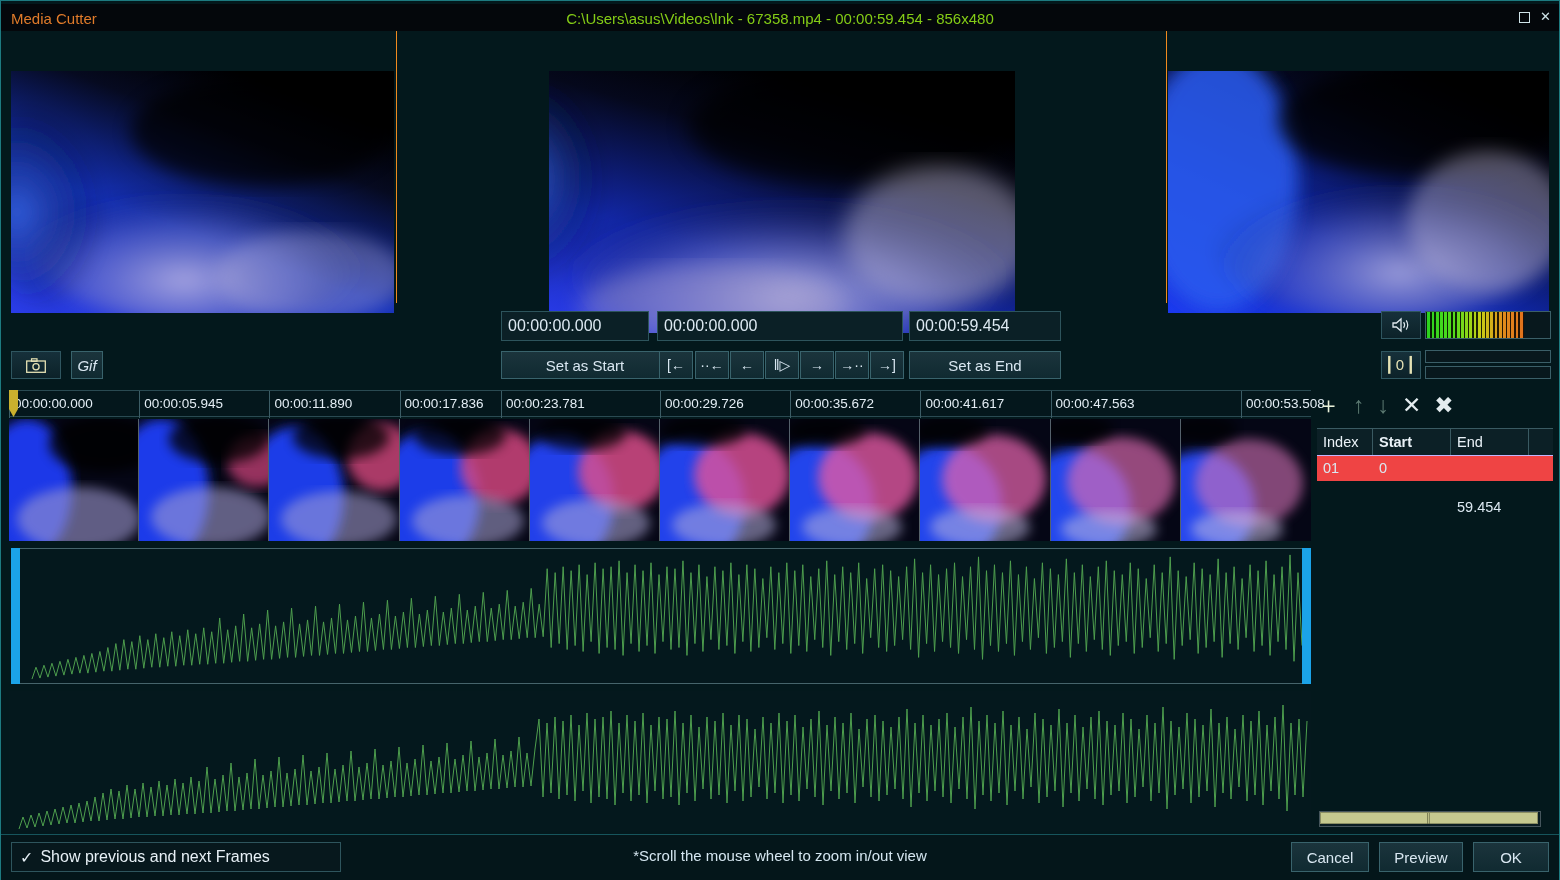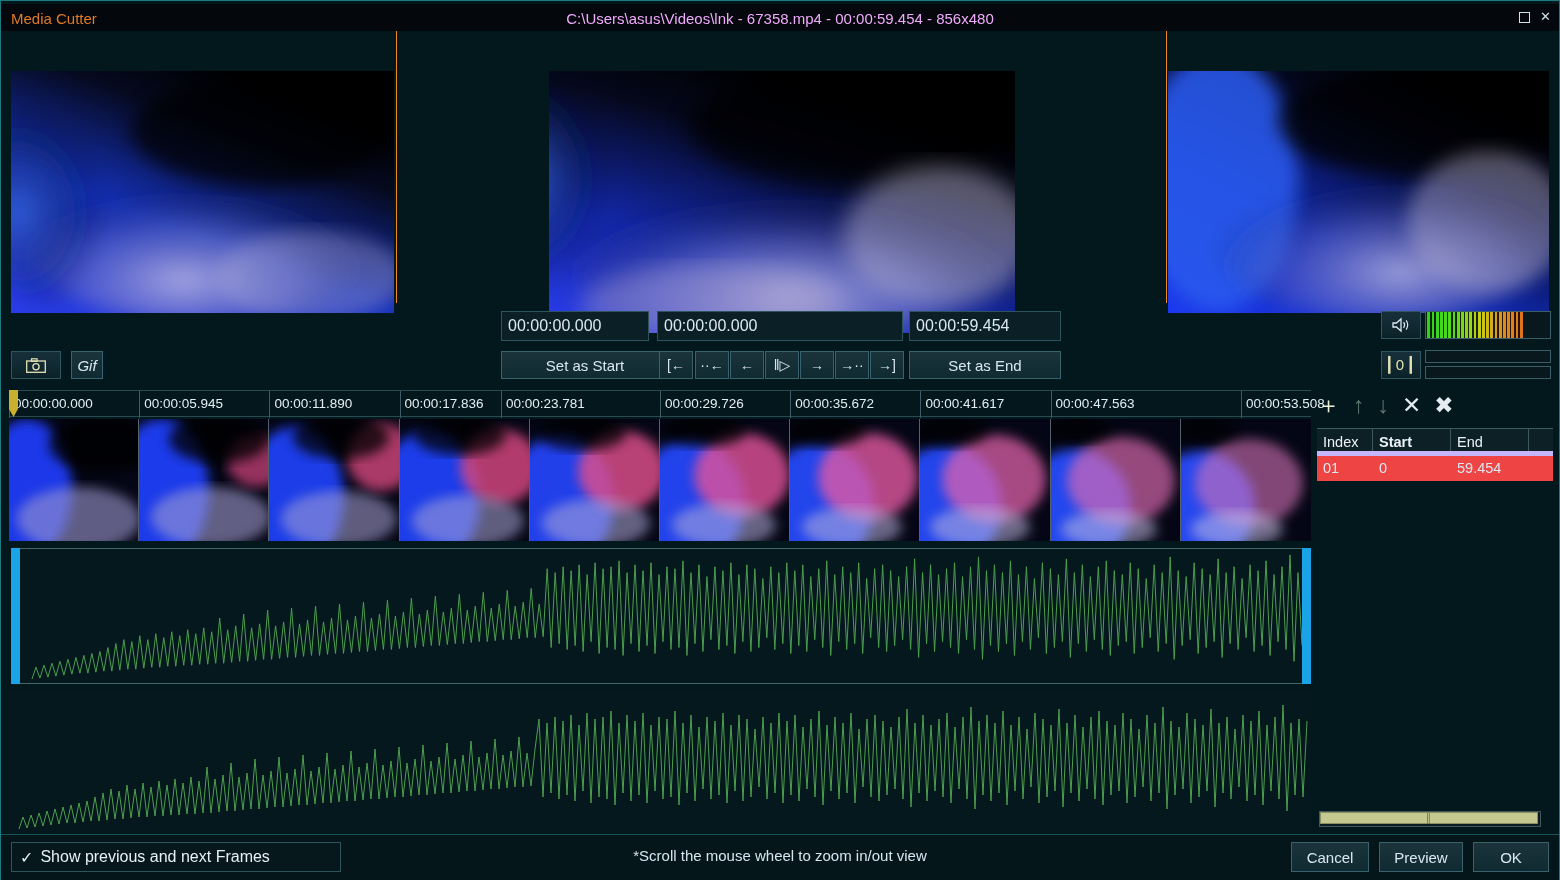--- a/index.html
+++ b/index.html
@@ -21,21 +21,21 @@
     position: absolute; left: 0; top: 3px; width: 1558px; height: 29px;
     background: #04070b;
     display: flex; align-items: center;
   }
   .title-app {
     position: absolute; left: 10px; top: 6px;
     color: #e07b2a; font-size: 15px;
   }
   .title-path {
     position: absolute; left: 0; right: 0; top: 6px;
-    text-align: center; color: #f0abfc; font-size: 15px;
+    text-align: center; color: #84cc16; font-size: 15px;
   }
   .win-btns {
     position: absolute; right: 8px; top: 4px;
     display: flex; gap: 10px; align-items: center;
   }
   .win-btn { color: #cfe3e8; font-size: 13px; line-height: 18px; cursor: default; }
   .win-sq { width: 11px; height: 11px; border: 1.5px solid #cfe3e8; display: block; }
 
   
   .preview-area {
@@ -112,21 +112,21 @@
   .thumb { position: relative; height: 122px; overflow: hidden; border-right: 1px solid #55616b; }
 
   
   .wave-panel { position: absolute; background: #04181d; border: 1px solid #46646b; }
   .wave-handle { position: absolute; background: #1ba3e8; }
 
   
   .rp-toolbar { position: absolute; left: 1316px; top: 390px; display: flex; gap: 13px; align-items: center; }
   .rp-ic { font-size: 23px; cursor: pointer; line-height: 28px; }
   .tbl { position: absolute; left: 1316px; top: 427px; width: 236px; }
-  .tbl-head { display: flex; height: 28px; background: #0c2026; border-top: 1px solid #3a5a62; border-bottom: 5px solid #c4b5fd; }
+  .tbl-head { display: flex; height: 28px; background: #0c2026; border-top: 1px solid #3a5a62; border-bottom: 1px solid #c4b5fd; }
   .tbl-head div { color: #eaf2f8; font-size: 14.5px; line-height: 27px; padding-left: 6px; border-right: 1px solid #3a5a62; }
   .tbl-row { display: flex; height: 25px; background: #ef4444; }
   .tbl-row div { color: #dbe8f1; font-size: 14.5px; line-height: 24px; padding-left: 6px; }
   .rp-scroll {
     position: absolute; left: 1318px; top: 810px; width: 222px; height: 16px;
     background: #0a1d23; border: 1px solid #45555c;
   }
   .rp-thumb {
     position: absolute; left: 1px; top: 1px; width: 218px; height: 12px;
     background: #c5c98f; border: 1px solid #8a8e63;
@@ -466,21 +466,21 @@
   <div class="tbl">
     <div class="tbl-head">
       <div style="width:56px;">Index</div>
       <div style="width:78px;font-weight:bold;">Start</div>
       <div style="width:78px;">End</div>
       <div style="width:24px; border-right:none;"></div>
     </div>
     <div class="tbl-row">
       <div style="width:56px;">01</div>
       <div style="width:78px;">0</div>
-      <div style="width:78px;">59.454</div>
+      <div style="width:78px;margin-top:39px;">59.454</div>
       <div style="width:24px;"></div>
     </div>
   </div>
 
   <div class="rp-scroll">
     <div class="rp-thumb" style="position:relative; left:0; top:0;">
       <span>║</span>
     </div>
   </div>
 

